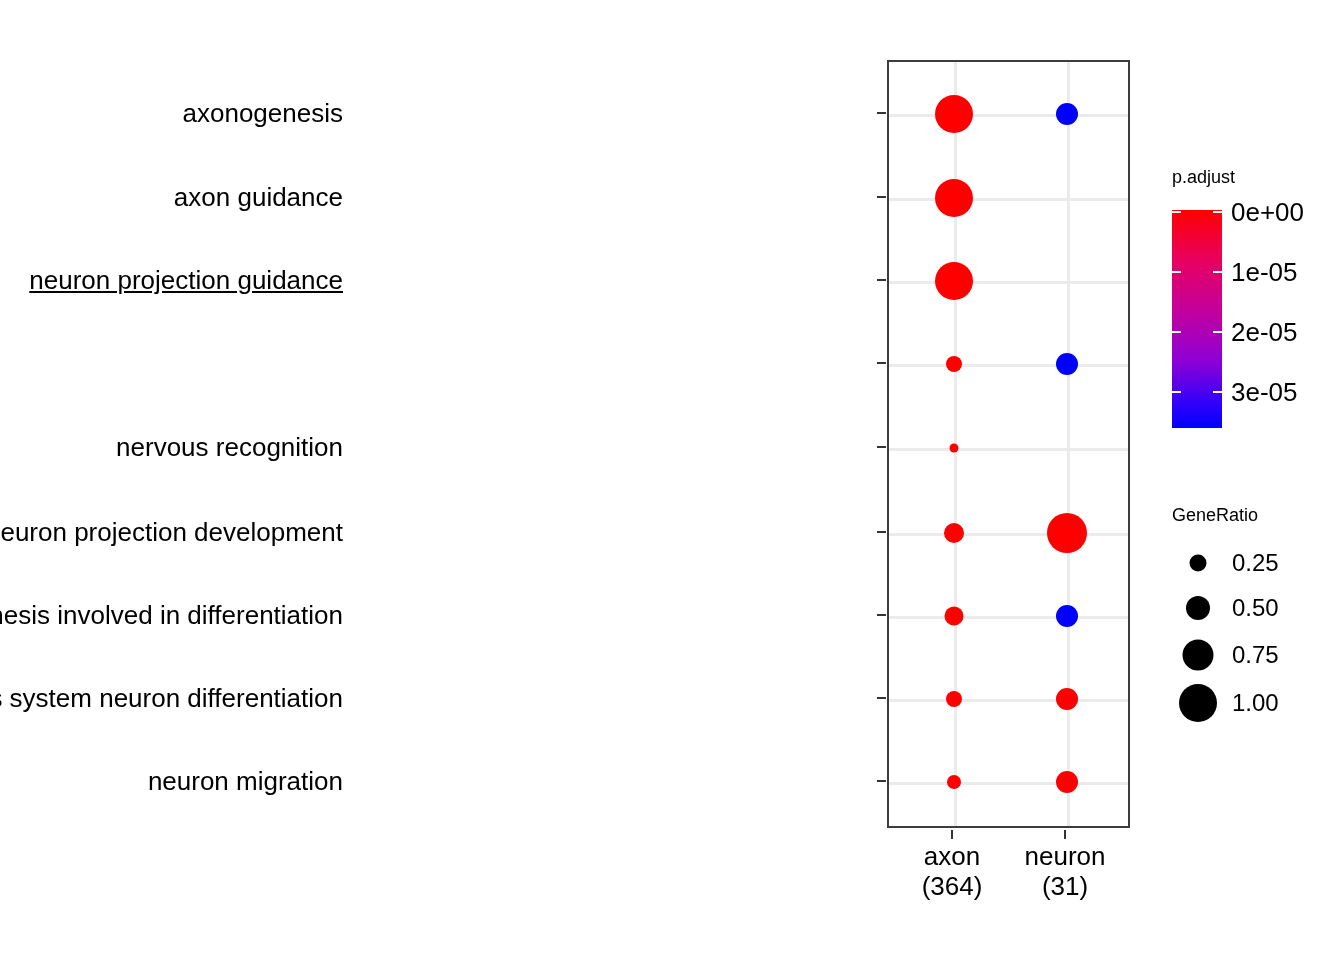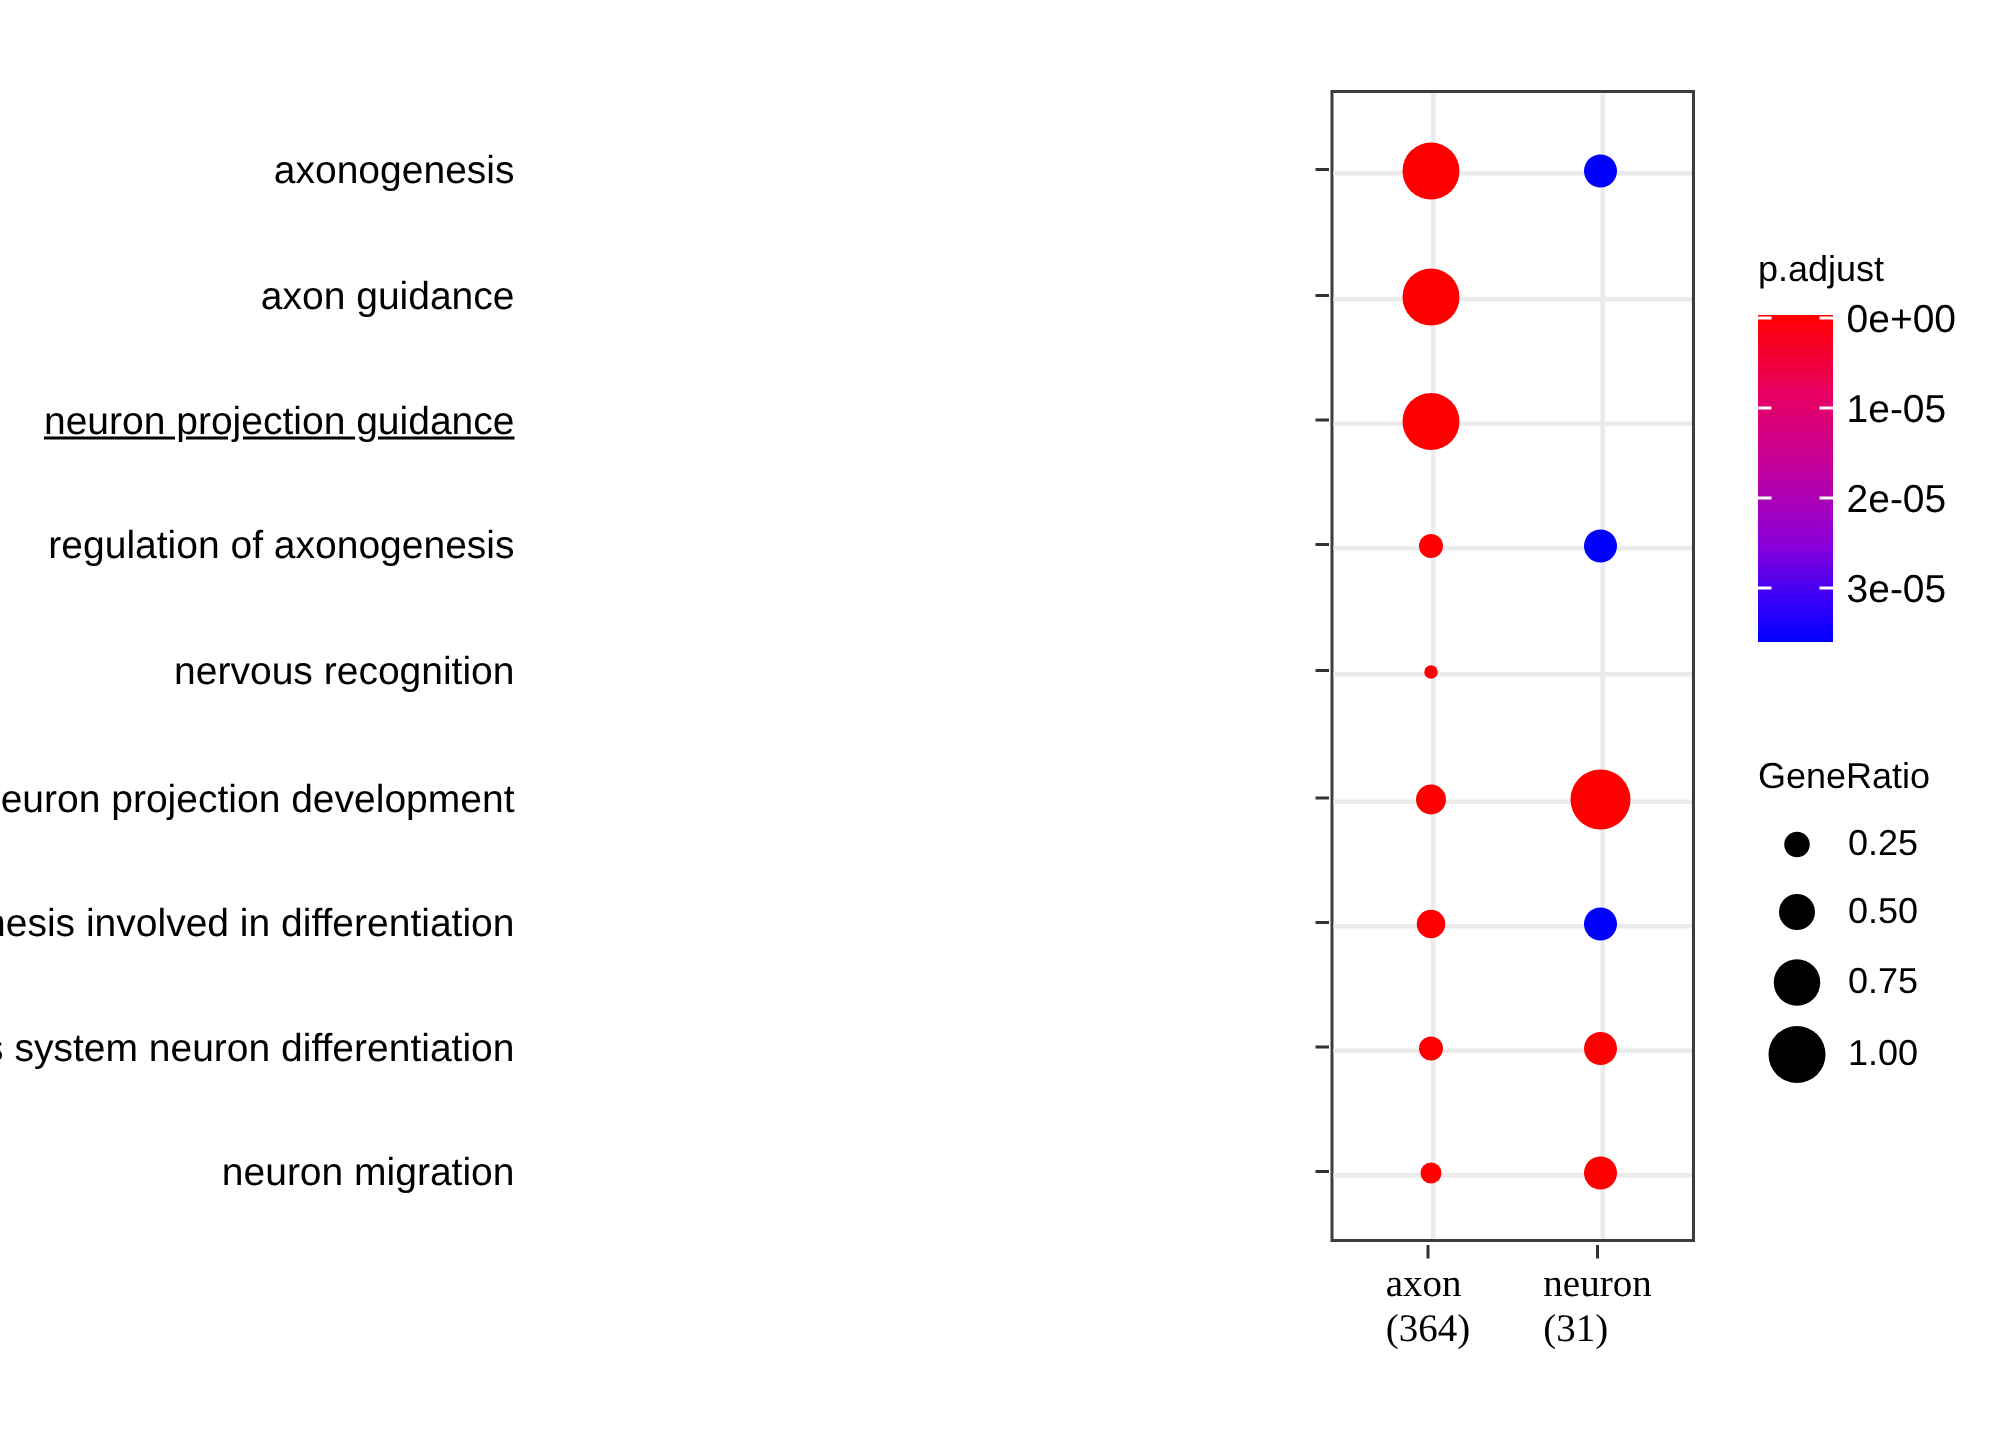--- a/index.html
+++ b/index.html
@@ -32,26 +32,26 @@
   }
   .ytick{position:absolute;width:9px;height:2px;background:#333333;
          transform:translateY(-50%);left:877px;}
 
   
   .xtick{position:absolute;width:2px;height:9px;background:#333333;
          transform:translateX(-50%);top:830px;}
   .xlab{
     position:absolute;top:841px;
     transform:translateX(-50%);
-    font-size:26px;text-align:left;white-space:nowrap;line-height:1.17;font-family:Liberation Serif, serif;
+    font-size:26px;text-align:center;white-space:nowrap;line-height:1.17;
   }
   .xlab span{display:block;}
 
   
-  .legend-title{position:absolute;font-size:24px;white-space:nowrap;line-height:1;}
+  .legend-title{position:absolute;font-size:18px;white-space:nowrap;line-height:1;}
 
   .colorbar{
     position:absolute;left:1172px;top:210px;width:50px;height:218px;
     background:linear-gradient(to bottom,#ff0000 0%,#e8005f 23%,#c4009b 46%,#8b00d8 70%,#3300f8 88%,#0000ff 100%);
   }
   .cb-tick{position:absolute;height:2px;width:9px;background:#ffffff;}
   .cb-lab{position:absolute;left:1231px;font-size:26px;white-space:nowrap;
           transform:translateY(-50%);line-height:1;}
 
   .sz-dot{position:absolute;border-radius:50%;background:#000000;
@@ -109,21 +109,20 @@
   <div class="ytick" style="top:363px;"></div>
   <div class="ytick" style="top:447px;"></div>
   <div class="ytick" style="top:532px;"></div>
   <div class="ytick" style="top:615px;"></div>
   <div class="ytick" style="top:698px;"></div>
   <div class="ytick" style="top:781px;"></div>
 
   <div class="ylab" style="top:113px;">axonogenesis</div>
   <div class="ylab" style="top:197px;margin-left:40px;">axon guidance</div>
   <div class="ylab" style="top:280px;text-decoration:underline;">neuron projection guidance</div>
-  <div class="ylab" style="top:363px;">regulation of axonogenesis</div>
   <div class="ylab" style="top:447px;">nervous recognition</div>
   <div class="ylab" style="top:532px;">regulation of neuron projection development</div>
   <div class="ylab" style="top:615px;">regulation of cell morphogenesis involved in differentiation</div>
   <div class="ylab" style="top:698px;">central nervous system neuron differentiation</div>
   <div class="ylab" style="top:781px;">neuron migration</div>
 
   <div class="xtick" style="left:952px;"></div>
   <div class="xtick" style="left:1065px;"></div>
 
   <div class="xlab" style="left:952px;">

